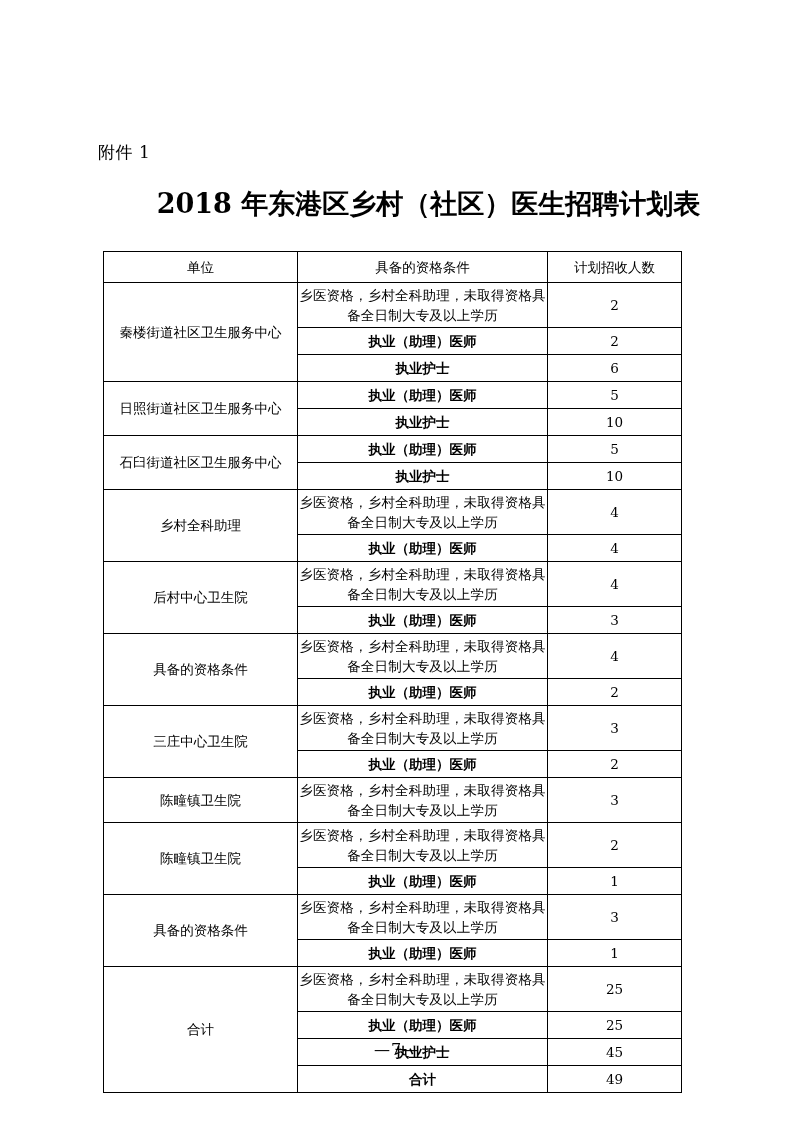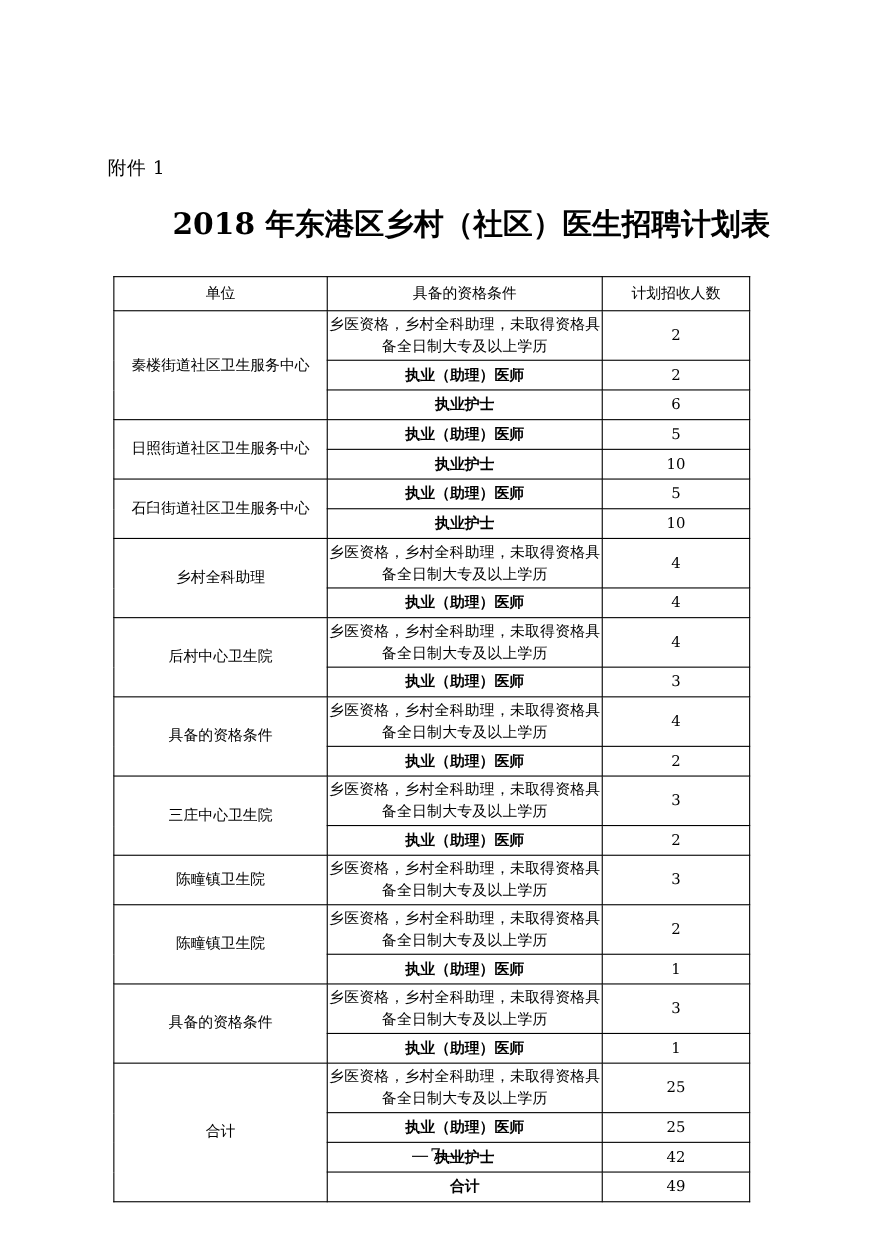--- a/index.html
+++ b/index.html
@@ -216,21 +216,21 @@
           <td class="unit-cell" rowspan="4">合计</td>
           <td class="qual-cell long">乡医资格，乡村全科助理，未取得资格具备全日制大专及以上学历</td>
           <td class="num-cell">25</td>
         </tr>
         <tr class="row-single">
           <td class="qual-cell">执业（助理）医师</td>
           <td class="num-cell">25</td>
         </tr>
         <tr class="row-single">
           <td class="qual-cell">执业护士</td>
-          <td class="num-cell">42</td>
+          <td class="num-cell">45</td>
         </tr>
         <tr class="row-single">
           <td class="qual-cell">合计</td>
           <td class="num-cell">49</td>
         </tr>
       </tbody>
   </table>
 
   <div class="page-number">—7—</div>
 

